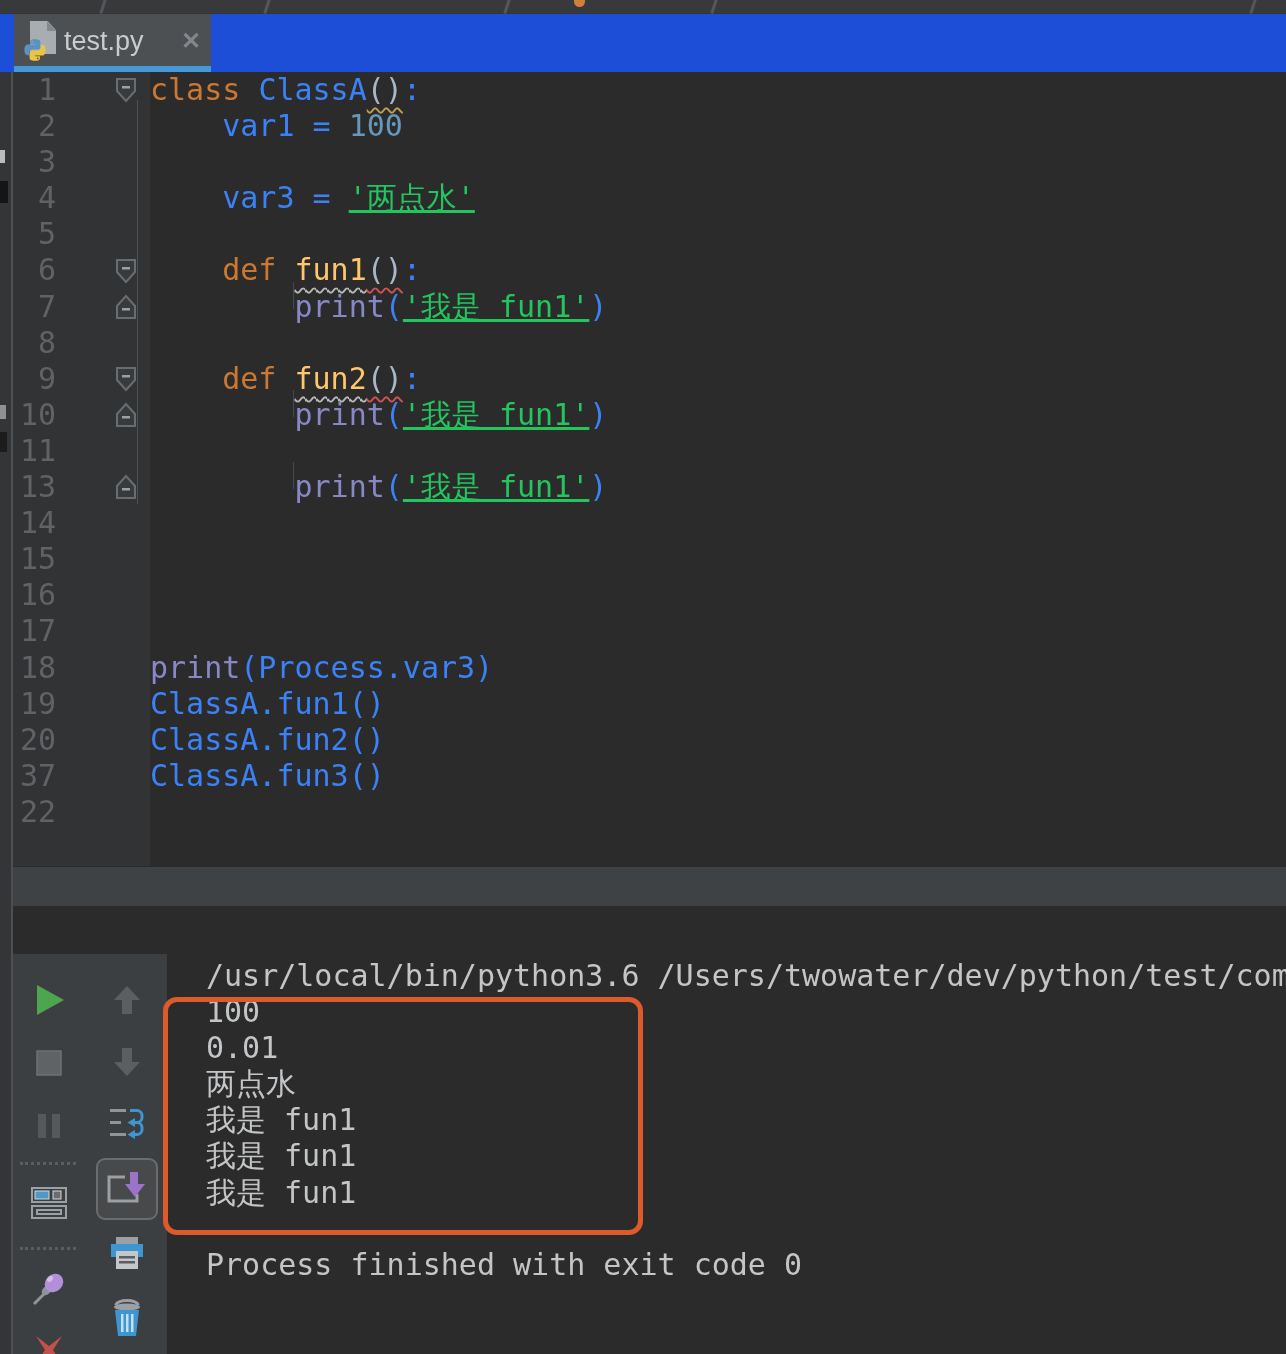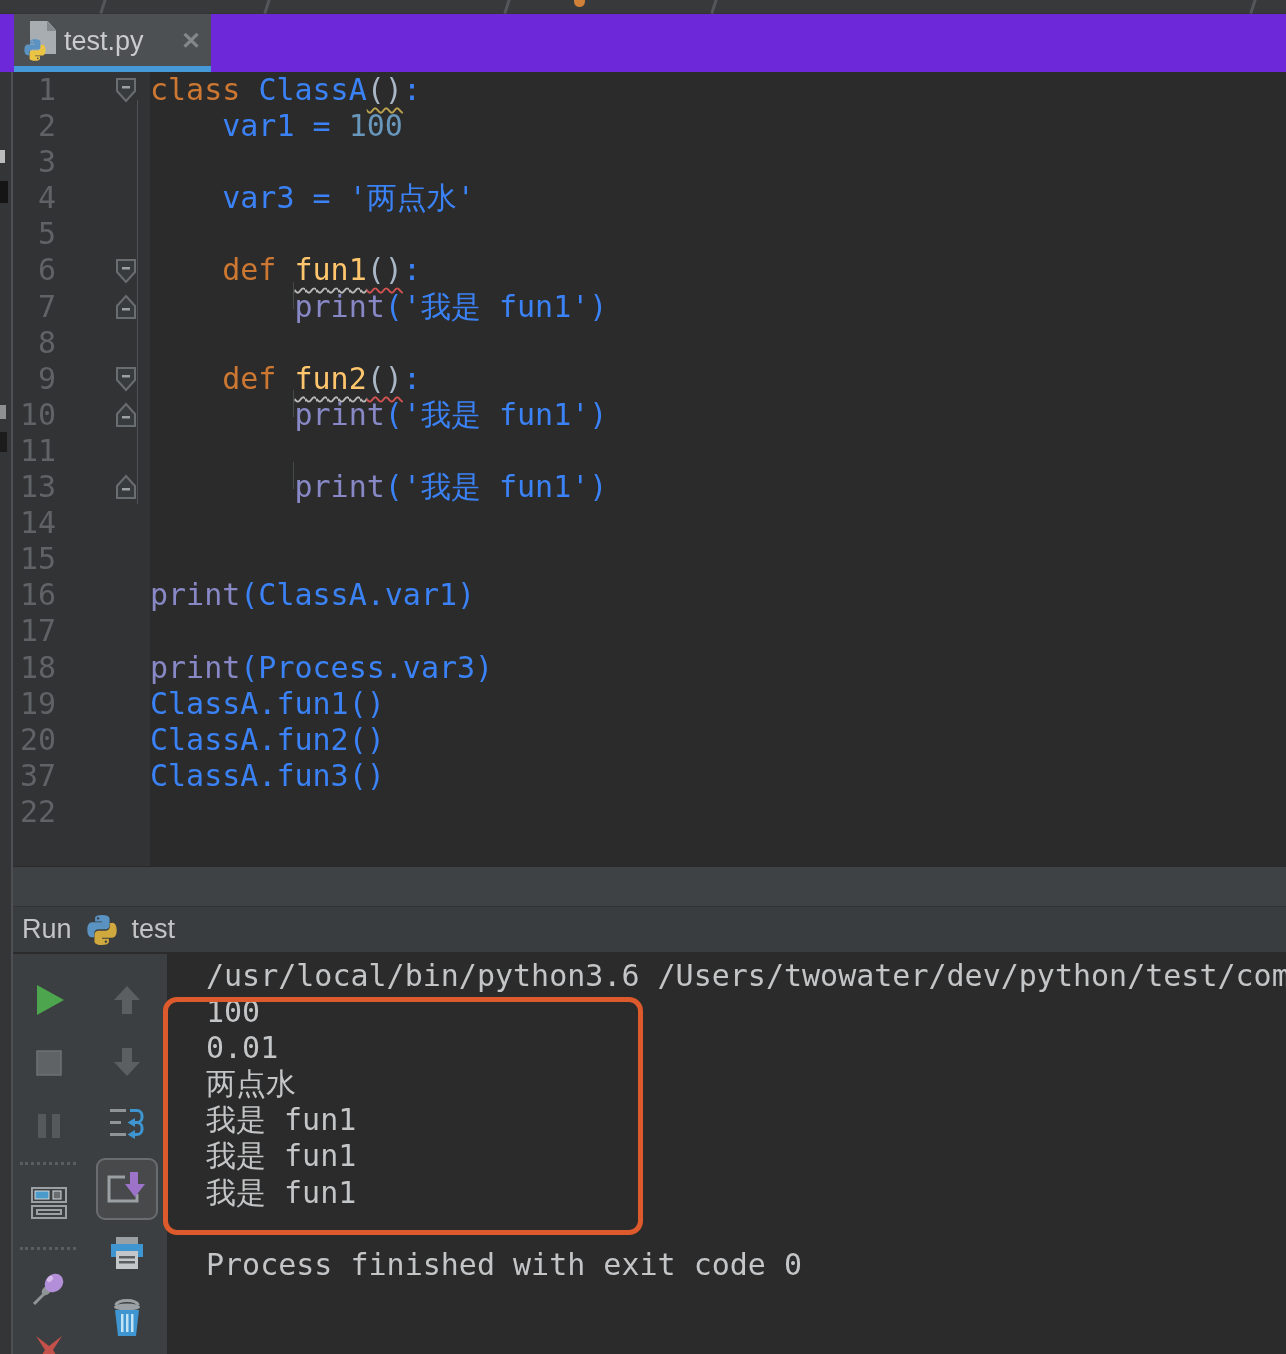--- a/index.html
+++ b/index.html
@@ -5,21 +5,21 @@
   html,body{margin:0;padding:0;background:#2b2b2b;}
   .app{position:relative;width:1286px;height:1354px;overflow:hidden;background:#2b2b2b;
        font-family:"Liberation Sans",sans-serif;-webkit-font-smoothing:antialiased;}
 
   
   .top-strip{position:absolute;left:0;top:0;width:100%;height:13px;background:#37393b;border-bottom:1px solid #323436;}
   .slash{position:absolute;top:-4px;width:3px;height:18px;background:#54575a;transform:rotate(18deg);}
   .orange-dot{position:absolute;left:574px;top:0;width:11px;height:7px;border-radius:0 0 6px 6px;background:#d08038;}
 
   
-  .tab-bar{position:absolute;left:0;top:14px;width:100%;height:58px;background:#6d28d9;}
+  .tab-bar{position:absolute;left:0;top:14px;width:100%;height:58px;background:#1d4ed8;}
   .tab{position:absolute;left:14px;top:0;width:197px;height:58px;background:#4c5052;
        display:flex;align-items:center;box-sizing:border-box;padding:0 10px 4px 8px;}
   .tab-underline{position:absolute;left:0;bottom:0;width:100%;height:6px;background:#4599d6;}
   .tab-title{color:#c9cbcd;font-size:27px;margin-left:4px;}
   .tab-close{color:#83868a;font-size:24px;margin-left:auto;font-weight:bold;}
   .file-icon{position:relative;width:38px;height:44px;flex:none;}
   .page{position:absolute;left:8px;top:2px;width:26px;height:33px;background:#a7adb1;
         clip-path:polygon(0 0,68% 0,100% 28%,100% 100%,0 100%);}
   .page-fold{position:absolute;left:25px;top:2px;width:9px;height:10px;background:#84898d;
         clip-path:polygon(0 0,100% 100%,0 100%);}
@@ -37,21 +37,21 @@
   .line{height:36.1px;display:flex;align-items:center;position:relative;}
   .ln{width:45px;flex:none;text-align:right;color:#606366;
       font:30px/36.1px "DejaVu Sans Mono",monospace;}
   .fold{width:94px;flex:none;position:relative;height:100%;}
   .fold svg{position:absolute;left:59px;top:50%;transform:translateY(-50%);}
   .codetxt{font:30px/36.1px "DejaVu Sans Mono",monospace;white-space:pre;color:#a9b7c6;}
   .guide{position:absolute;left:282px;top:-7px;width:1px;height:27px;background:#44494c;}
   .tk-kw{color:#cc7832;}
   .tk-plain{color:#3b82f6;}
   .tk-num{color:#6897bb;}
-  .tk-str{color:#3b82f6;}
+  .tk-str{color:#22c55e;text-decoration:underline;}
   .tk-builtin{color:#8888c6;}
   .tk-fnW{color:#ffc66d;text-decoration-line:underline;text-decoration-style:wavy;
           text-decoration-color:#b8b8b8;text-decoration-thickness:2px;text-underline-offset:7px;}
   .tk-warnR{color:#a9b7c6;text-decoration-line:underline;text-decoration-style:wavy;
           text-decoration-color:#d25252;text-decoration-thickness:2px;text-underline-offset:7px;}
   .tk-warnY{color:#a9b7c6;text-decoration-line:underline;text-decoration-style:wavy;
           text-decoration-color:#baa24f;text-decoration-thickness:2px;text-underline-offset:7px;}
 
   
   .splitter{position:absolute;left:11px;top:866px;right:0;height:40px;background:#3f4244;border-top:1px solid #2a2a2a;box-sizing:border-box;}
@@ -215,21 +215,20 @@
           <div class="codetxt"></div>
         </div>
         <div class="line">
           <div class="ln">15</div>
           <div class="fold"></div>
           <div class="codetxt"></div>
         </div>
         <div class="line">
           <div class="ln">16</div>
           <div class="fold"></div>
-          <div class="codetxt"><span class="tk-builtin">print</span><span class="tk-plain">(ClassA.var1)</span></div>
         </div>
         <div class="line">
           <div class="ln">17</div>
           <div class="fold"></div>
         </div>
         <div class="line">
           <div class="ln">18</div>
           <div class="fold"></div>
           <div class="codetxt"><span class="tk-builtin">print</span><span class="tk-plain">(Process.var3)</span></div>
         </div>
@@ -251,28 +250,20 @@
         <div class="line">
           <div class="ln">22</div>
           <div class="fold"></div>
           <div class="codetxt"></div>
         </div>
       </div>
   </div>
 
   <div class="splitter"></div>
 
-  <div class="run-header">
-    <span class="run-label">Run</span>
-    <svg width="36" height="36" viewBox="0 0 48 48">
-      <path fill="#5a93c1" d="M23.8 4c-9.6 0-9 4.2-9 4.2v4.3h9.2v1.3H11s-6.6-.7-6.6 9.7 5.8 10 5.8 10h3.4v-4.6s-.2-5.8 5.7-5.8h9.2s5.5.1 5.5-5.3V9.1S35 4 23.8 4zm-5 2.9c.9 0 1.6.7 1.6 1.6s-.7 1.6-1.6 1.6-1.6-.7-1.6-1.6.7-1.6 1.6-1.6z"></path>
-      <path fill="#cfa93e" d="M24.2 44c9.6 0 9-4.2 9-4.2v-4.3H24v-1.3h13s6.6.7 6.6-9.7-5.8-10-5.8-10h-3.4v4.6s.2 5.8-5.7 5.8h-9.2s-5.5-.1-5.5 5.3v8.7S13 44 24.2 44zm5-2.9c-.9 0-1.6-.7-1.6-1.6s.7-1.6 1.6-1.6 1.6.7 1.6 1.6-.7 1.6-1.6 1.6z"></path>
-    </svg>
-    <span class="run-config">test</span>
-  </div>
 
   <div class="run-body">
 
     <div class="tbcol1">
       <div class="tbicon" style="top:24px">
         <svg width="38" height="38" viewBox="0 0 38 38">
             <polygon points="7,4 34,19 7,34" fill="#4da54d"></polygon>
           </svg>
       </div>
       <div class="tbicon" style="top:87px">

